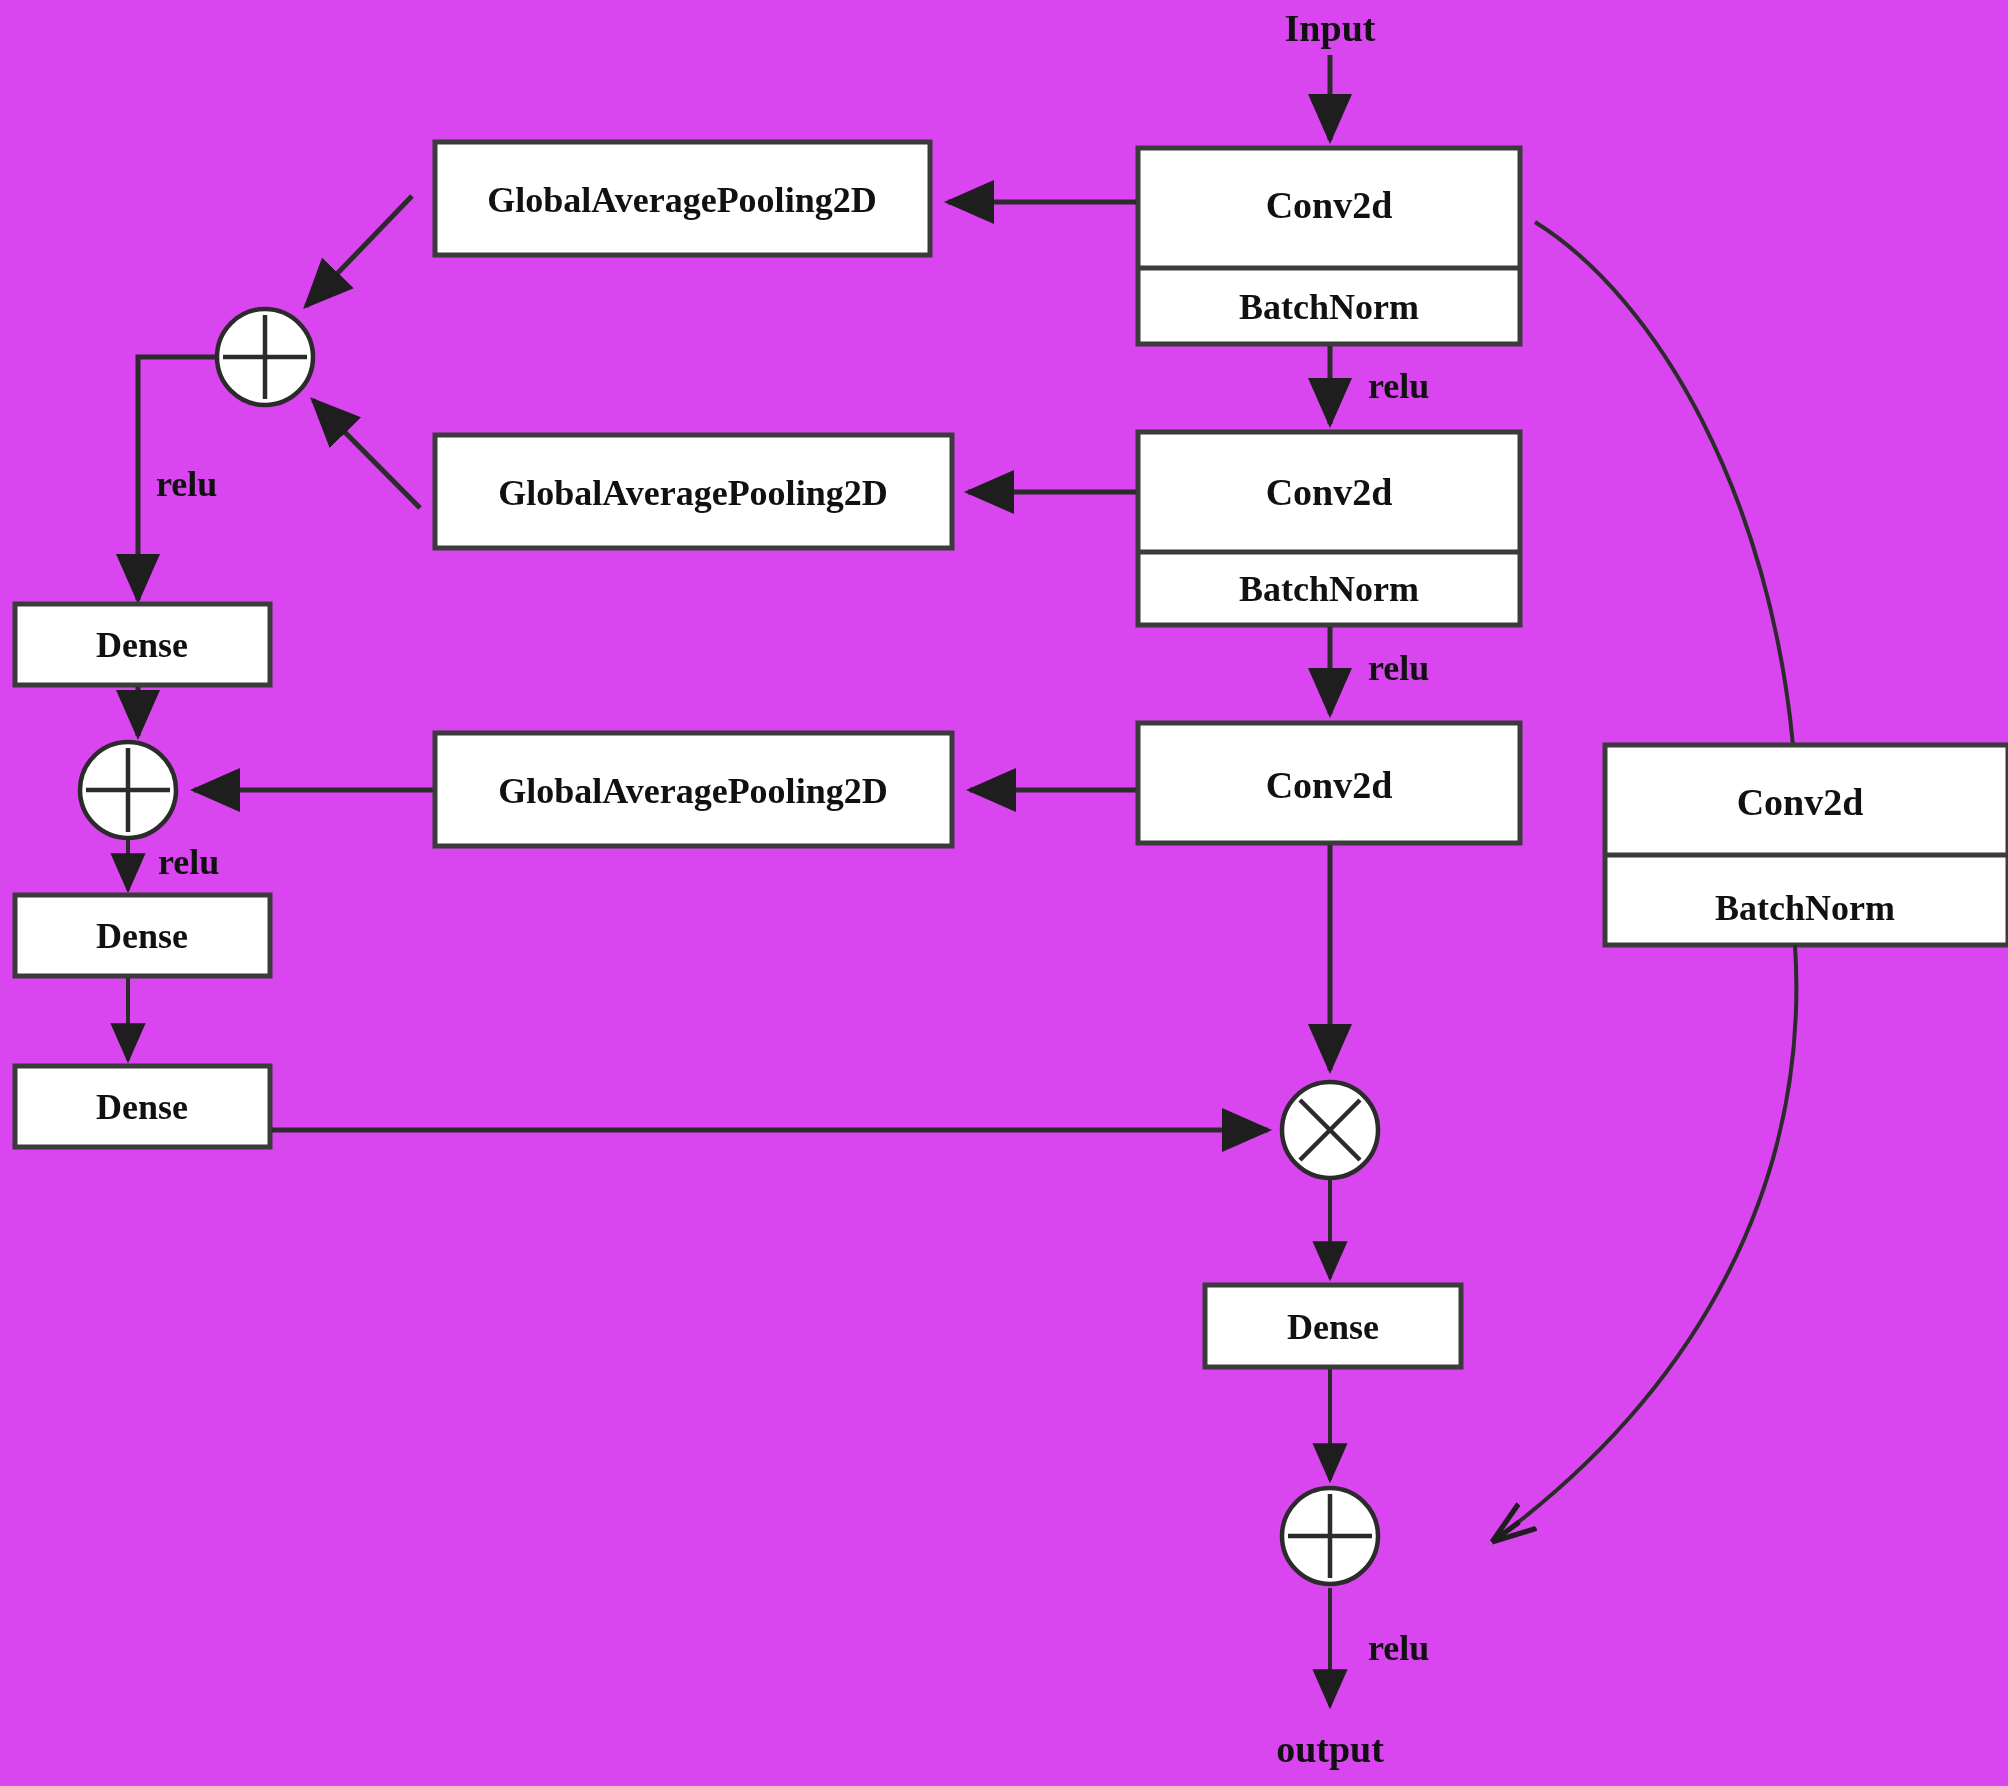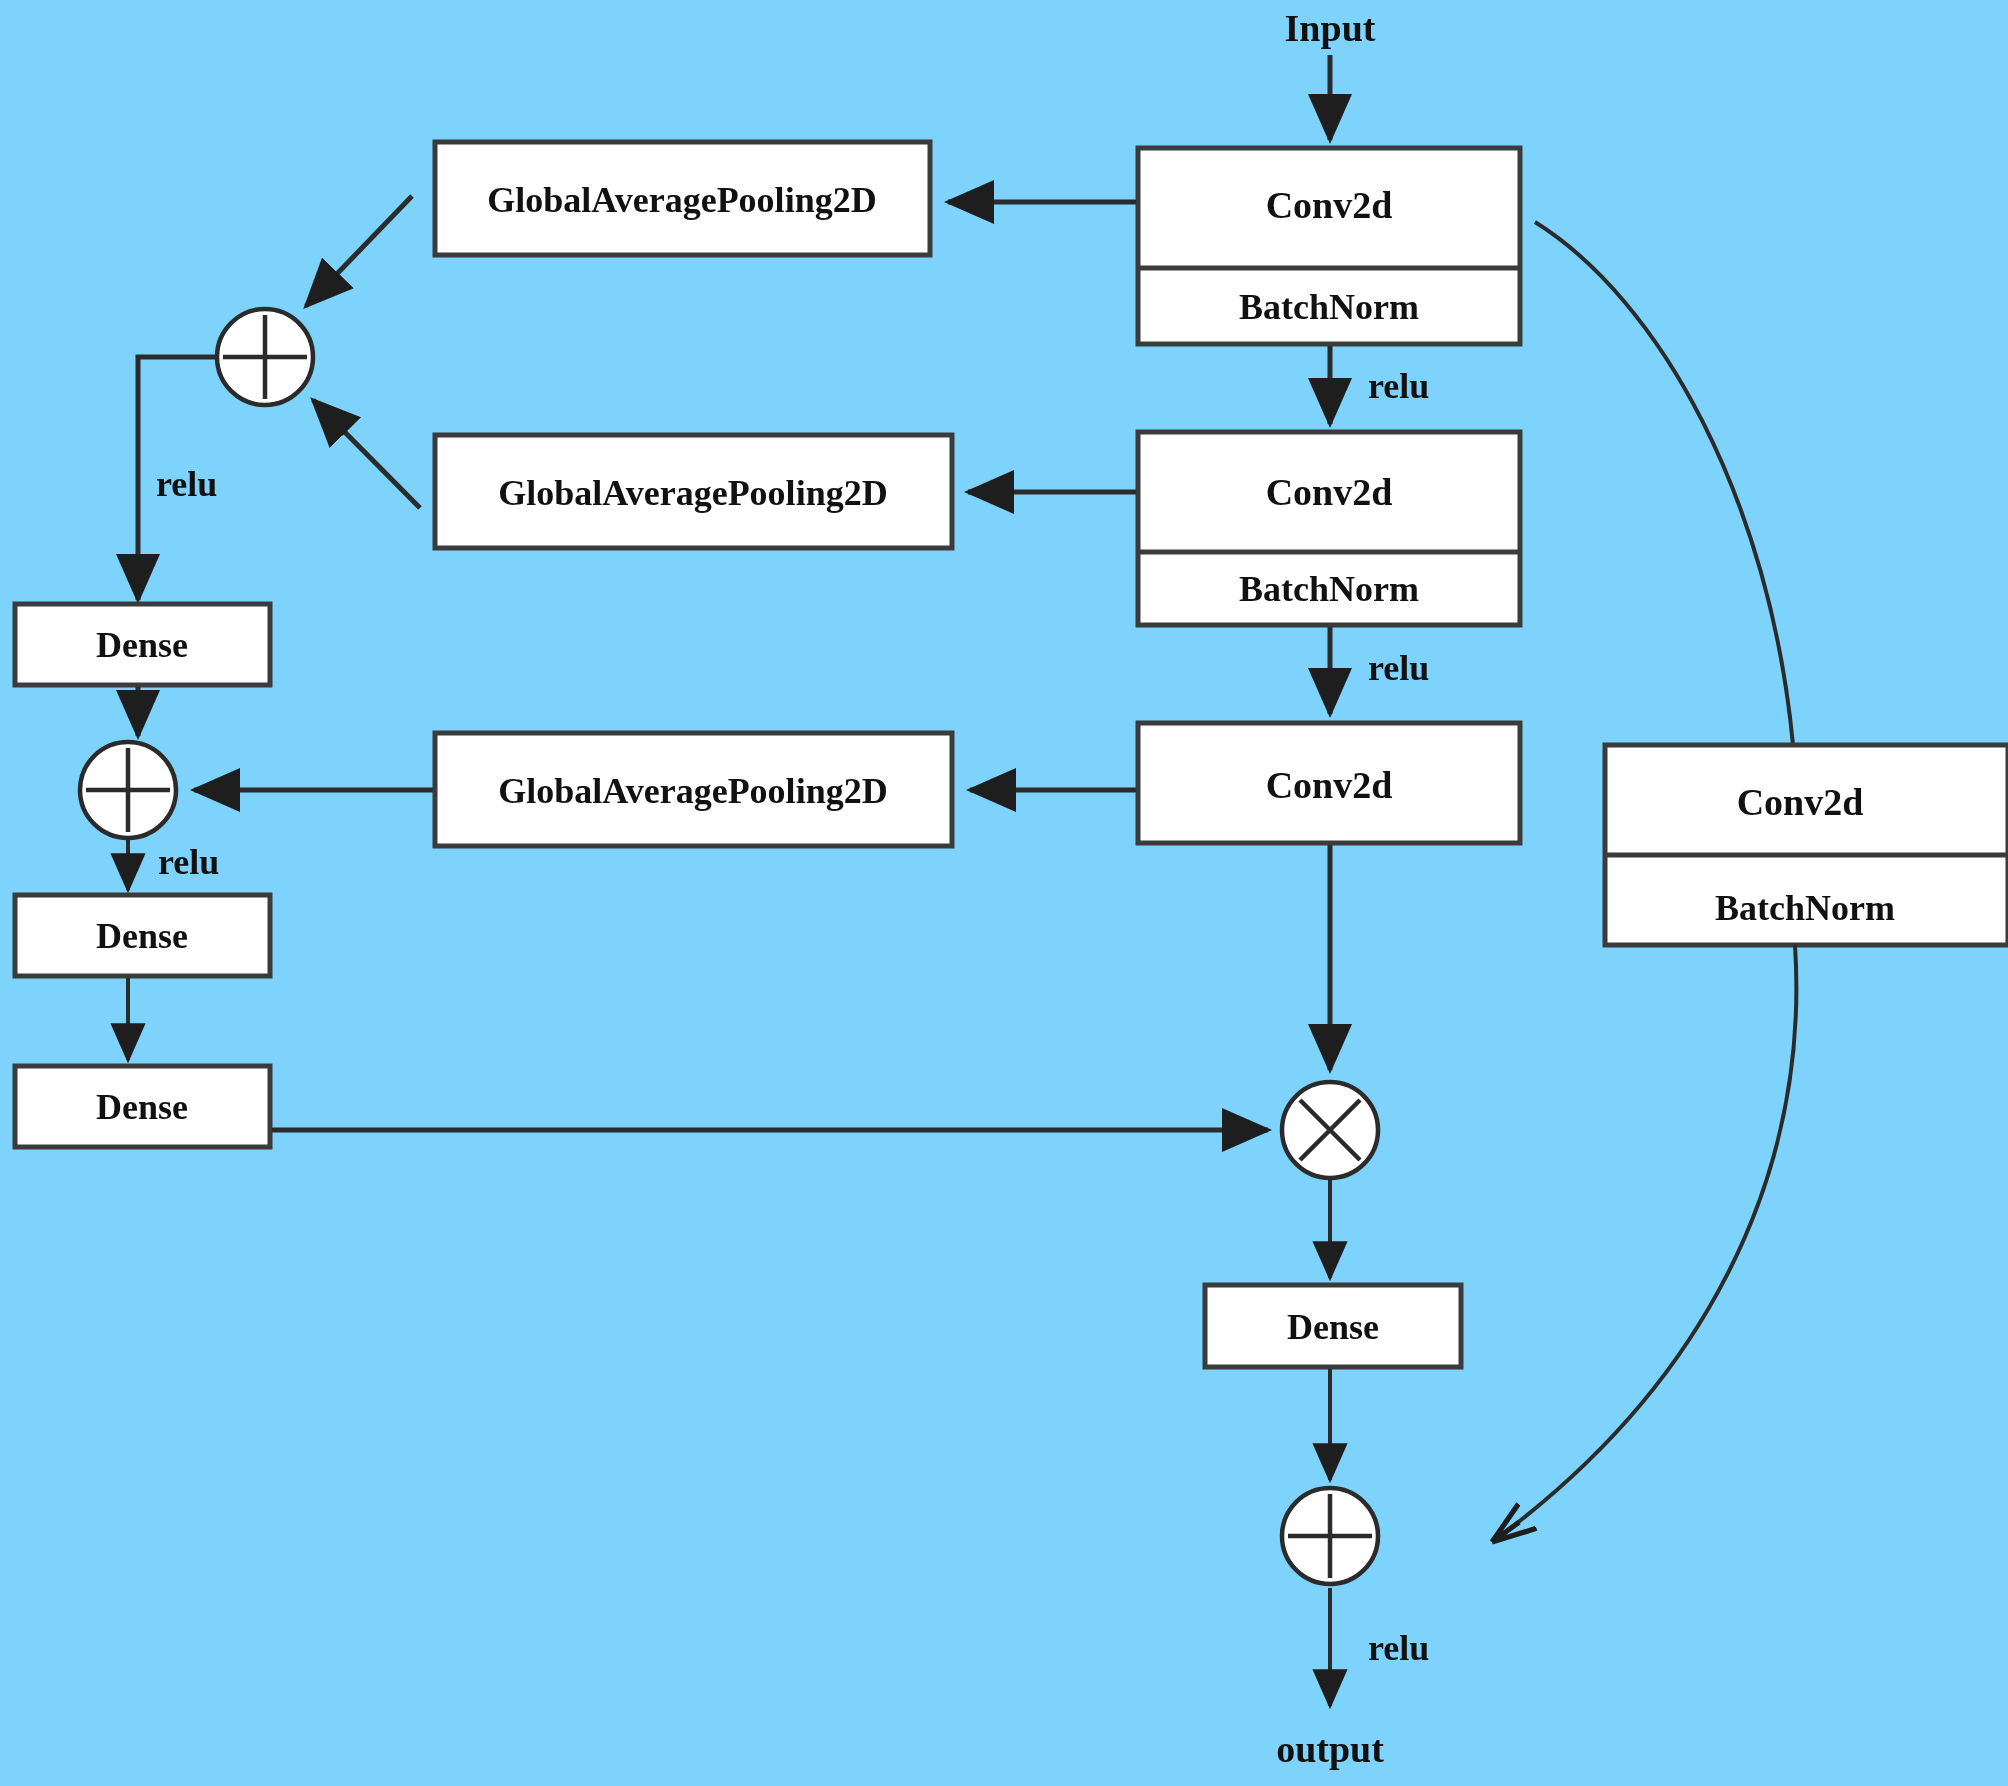--- a/index.html
+++ b/index.html
@@ -8,21 +8,21 @@
     padding: 0;
     background: #ffffff;
   }
   body {
     font-family: "Liberation Serif", "DejaVu Serif", serif;
   }
   #diagram-root {
     position: relative;
     width: 2008px;
     height: 1786px;
-    background: #7dd3fc;
+    background: #d946ef;
     overflow: hidden;
   }
   svg#diagram-svg {
     position: absolute;
     top: 0;
     left: 0;
     width: 2008px;
     height: 1786px;
     display: block;
   }

